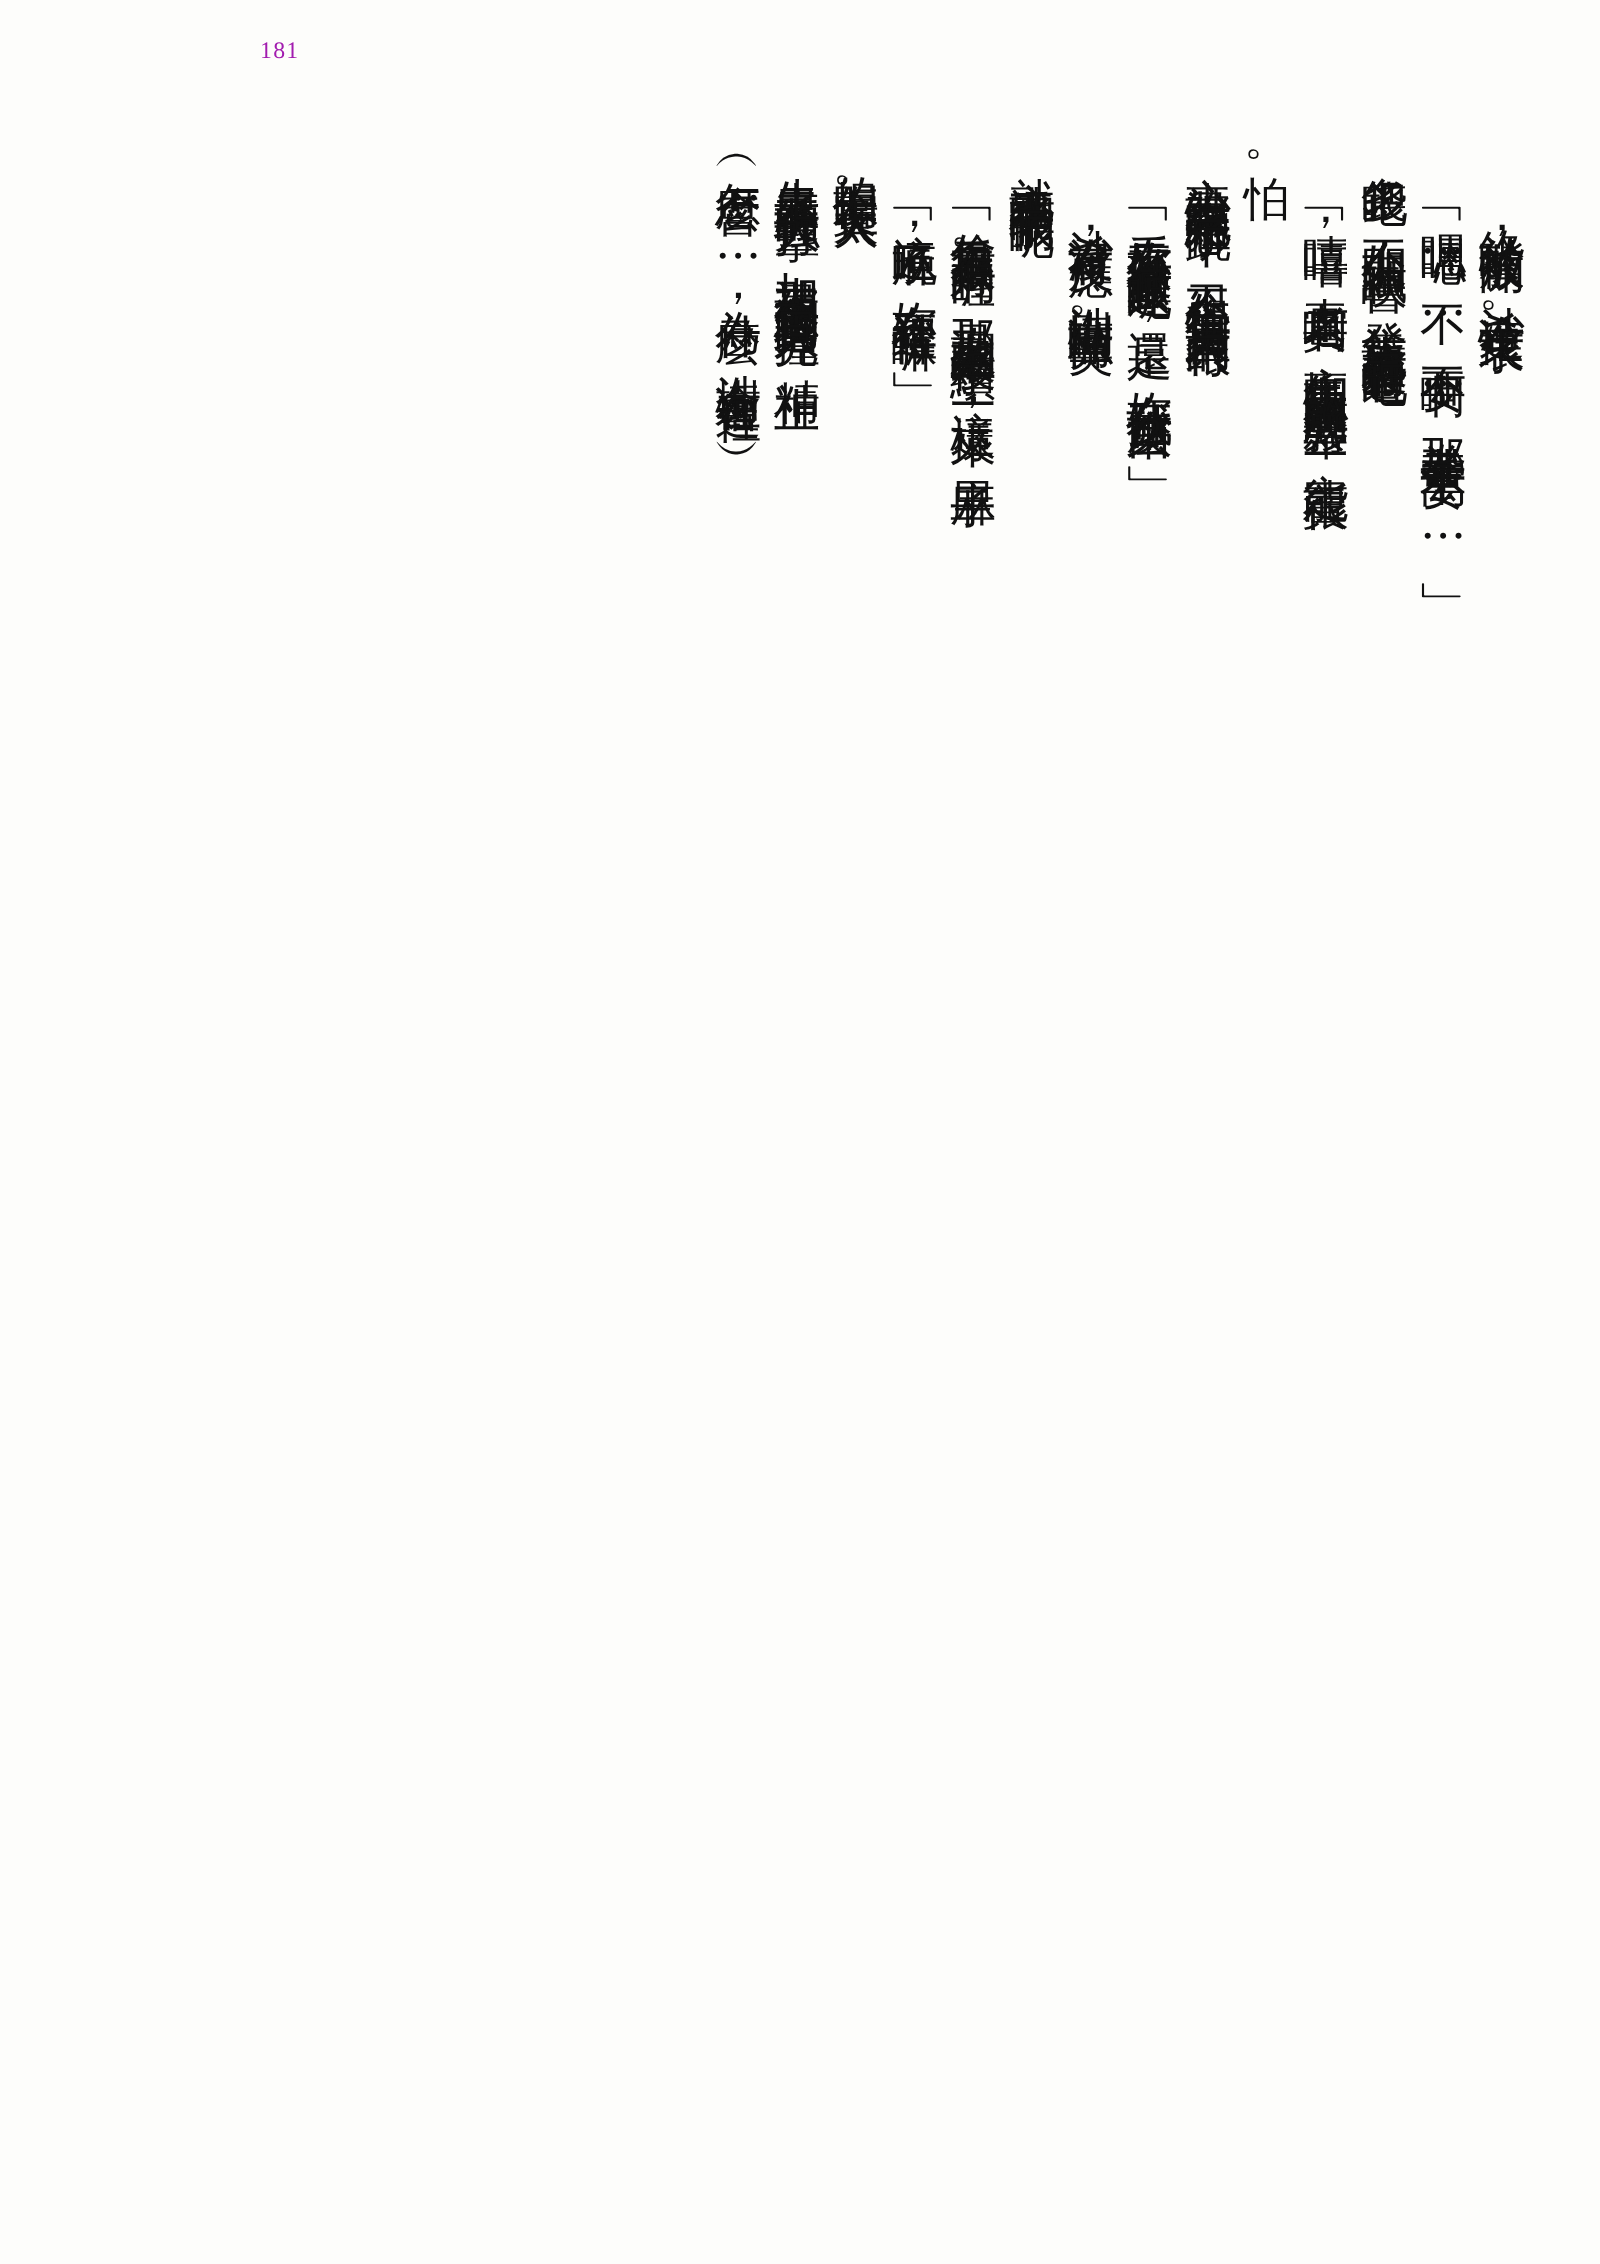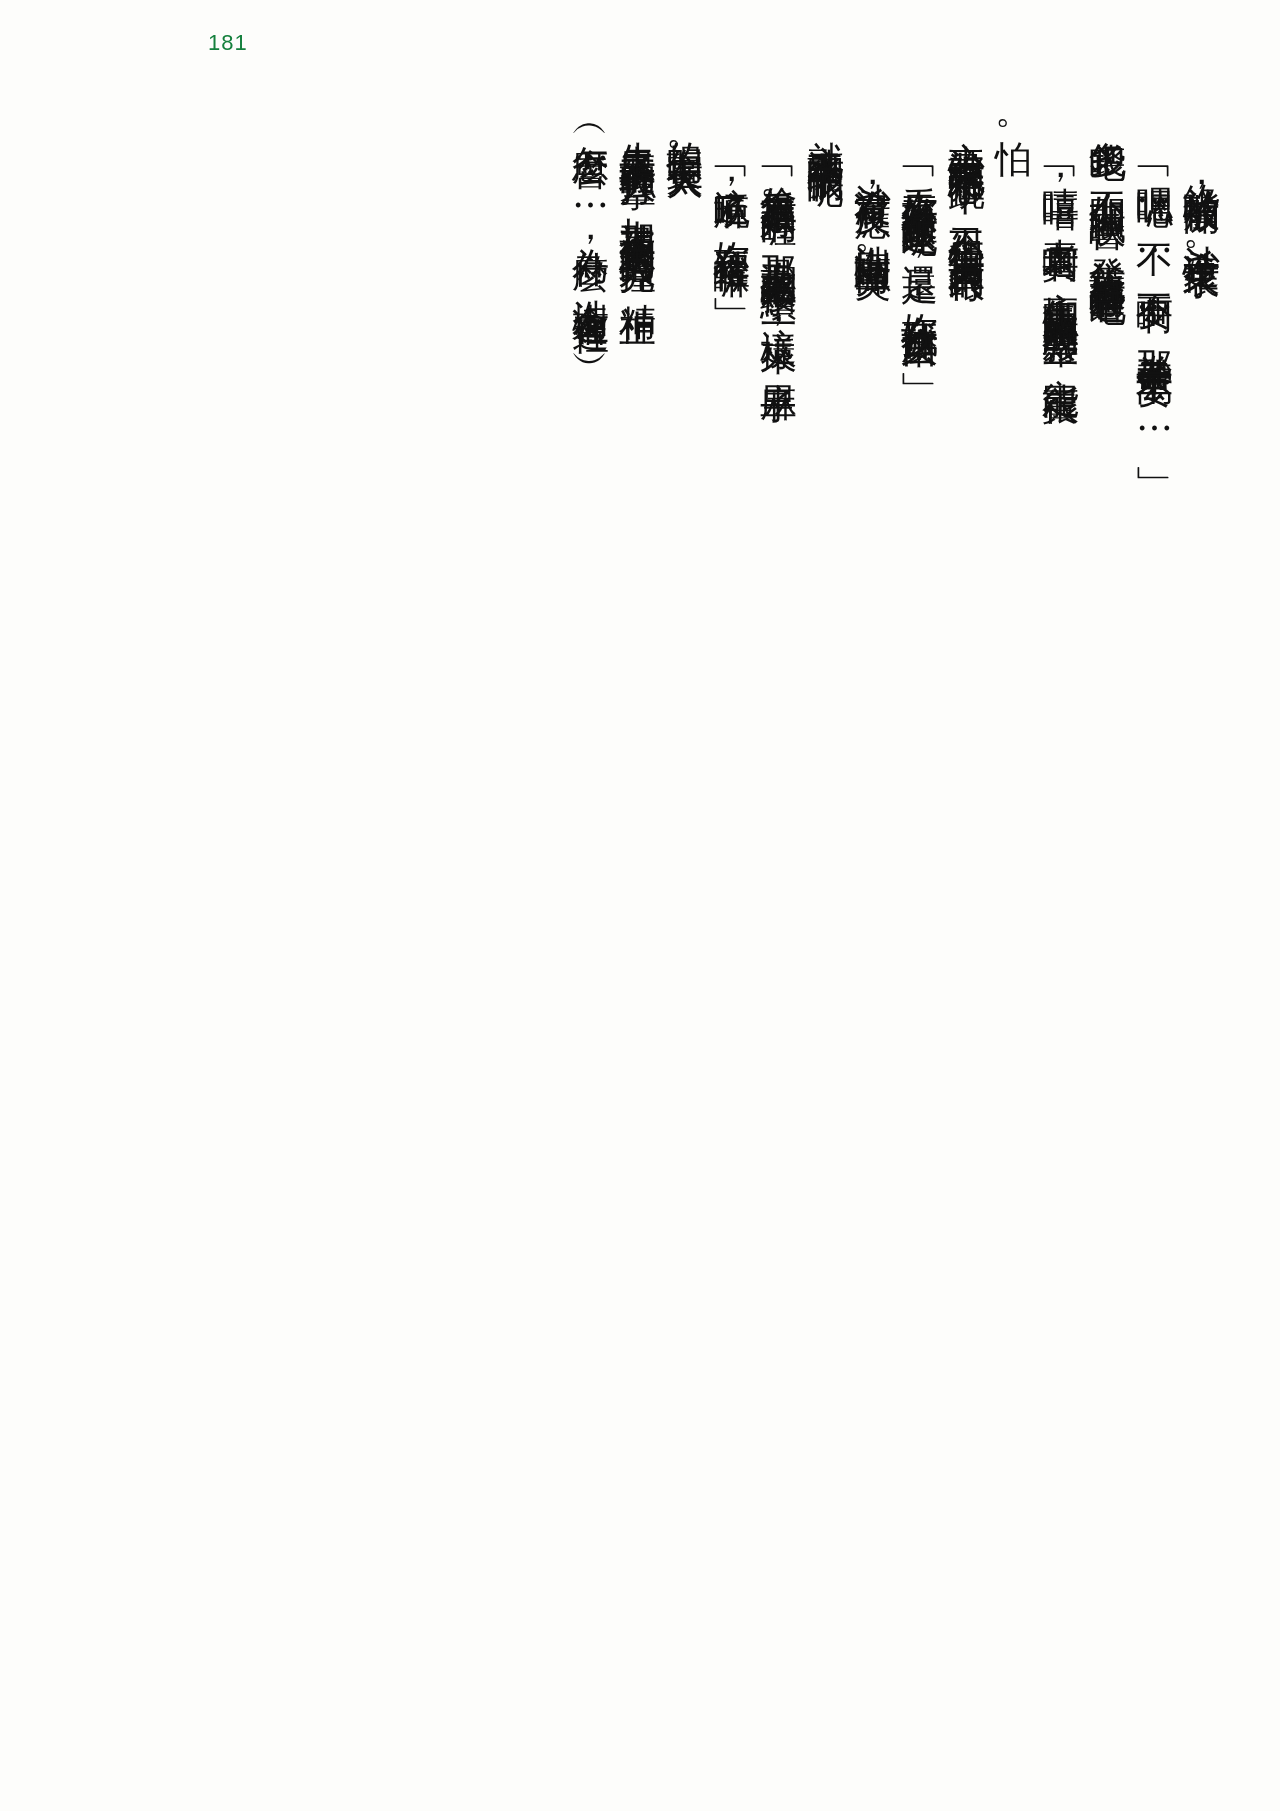--- a/index.html
+++ b/index.html
@@ -13,24 +13,24 @@
     height: 1811px;
     background: #fdfdfb;
     overflow: hidden;
     font-family: "DejaVu Serif", serif;
   }
   
   .page-number {
     position: absolute;
     left: 208px;
     top: 30px;
-    font-size: 22px;
+    font-size: 19px;
     letter-spacing: 1px;
-    color: #15803d;
-    font-family: Liberation Sans, sans-serif;
+    color: #a21caf;
+    font-family: Liberation Serif, serif;
   }
 
   
   .body-text {
     position: absolute;
     top: 112px;
     right: 60px;
     height: 1560px;
     display: flex;
     flex-direction: row;

